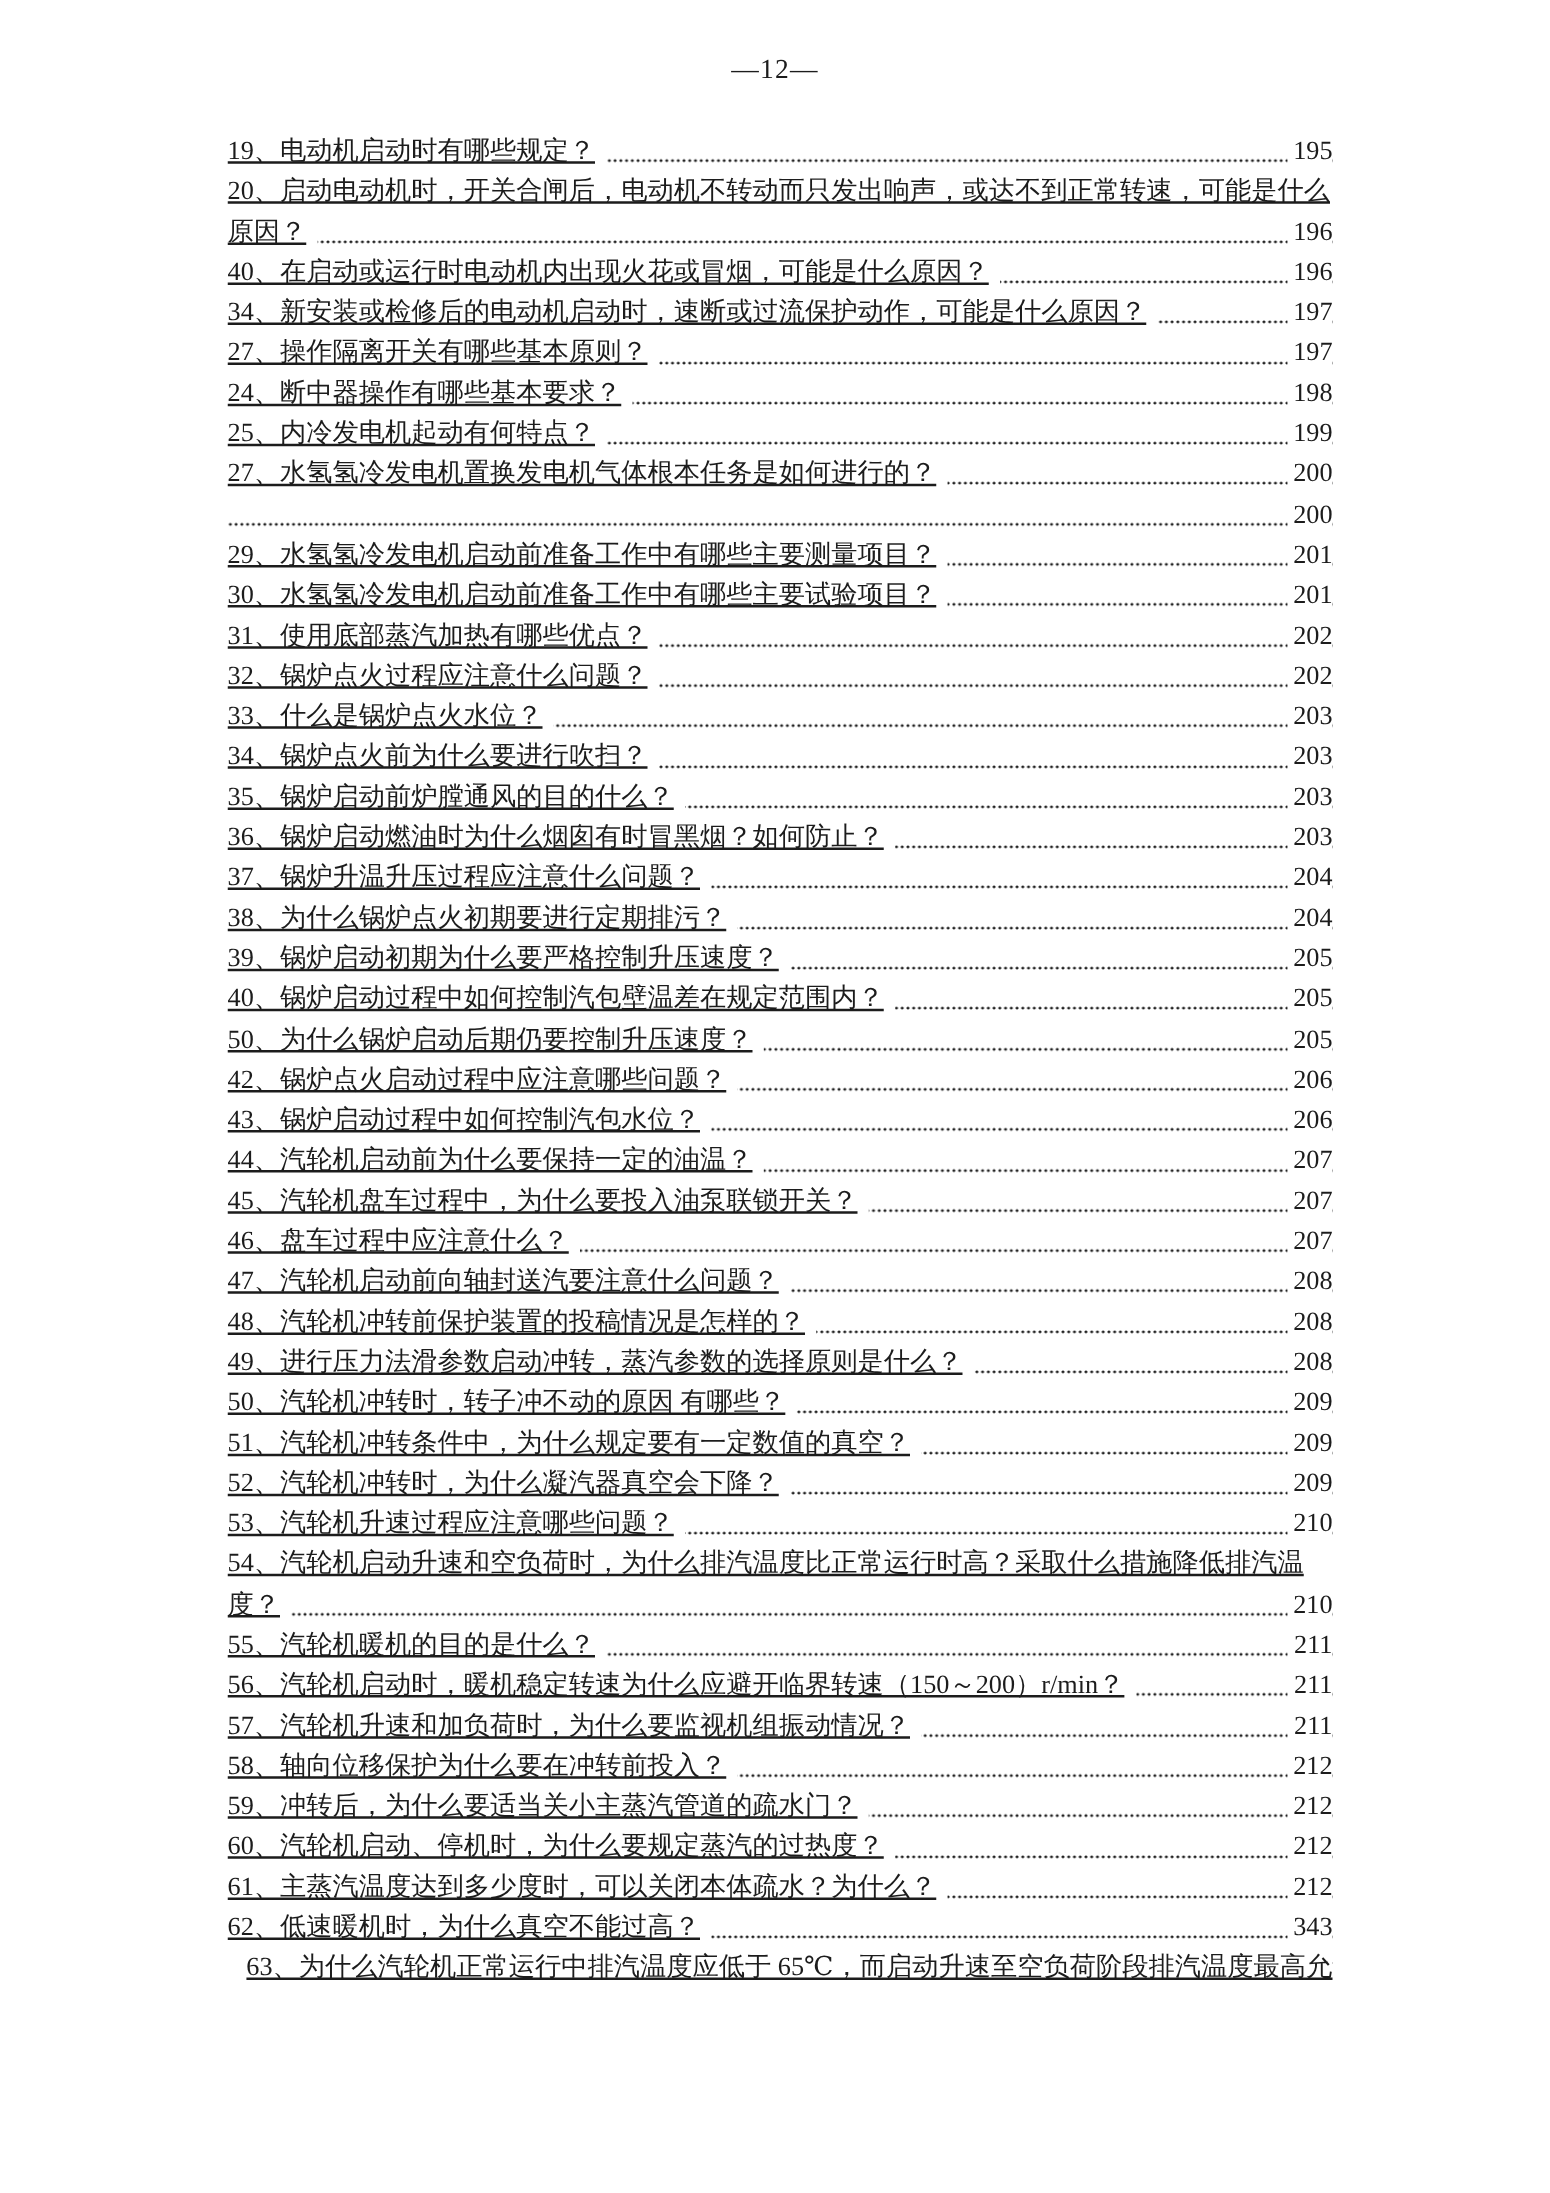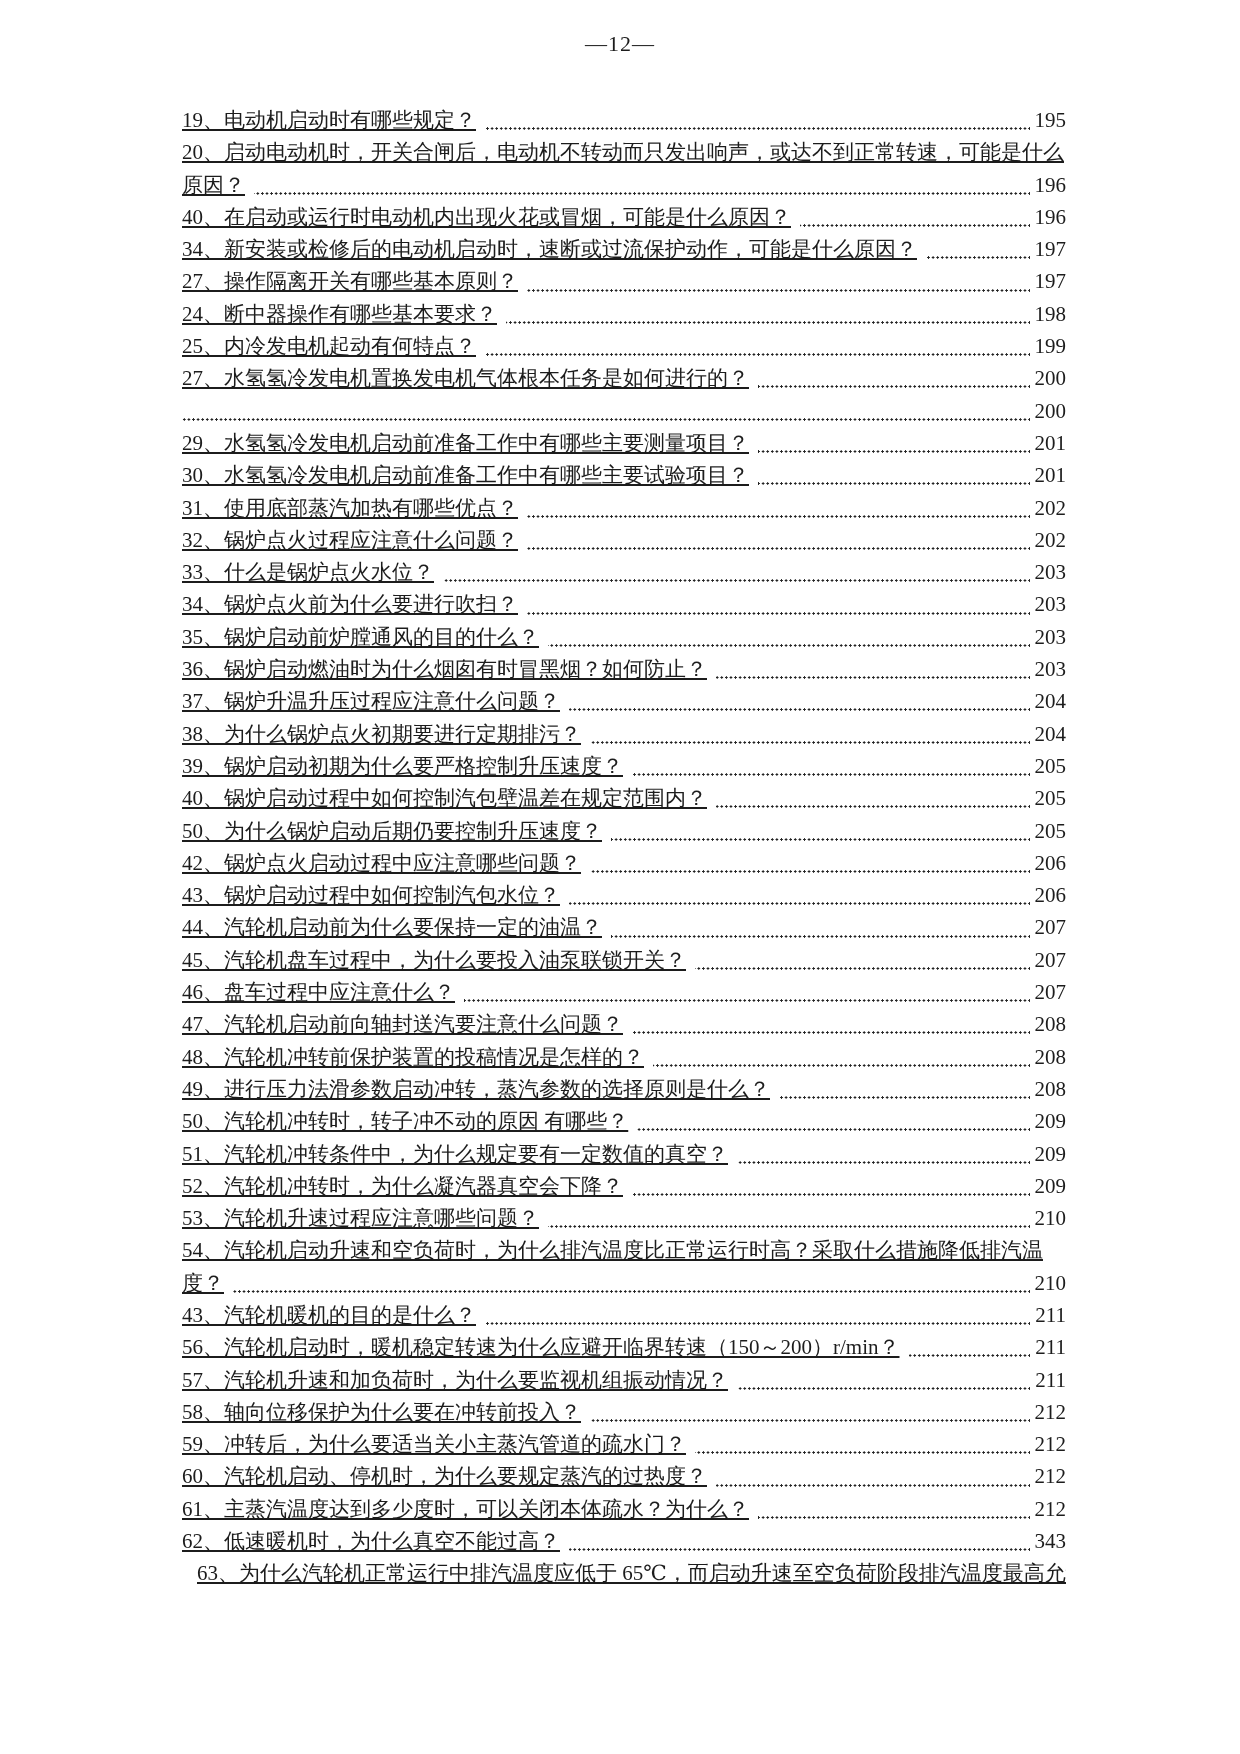--- a/index.html
+++ b/index.html
@@ -44,21 +44,21 @@
     background: #ffffff;
     padding-left: 5px;
     text-align: center;
   }
   .entry.continues {
     background-image: none;
     white-space: nowrap;
     margin-left: 15px;
   }
   .footer {
-    margin-top: 31px;
+    margin-top: 42px;
     text-align: center;
     font-size: 22px;
     letter-spacing: 1px;
   }
 </style>
 </head>
 <body>
 
 <div class="page">
   <div class="toc">
@@ -90,21 +90,21 @@
       <p class="entry"><span class="txt">45、汽轮机盘车过程中，为什么要投入油泵联锁开关？</span><span class="num">207</span></p>
       <p class="entry"><span class="txt">46、盘车过程中应注意什么？</span><span class="num">207</span></p>
       <p class="entry"><span class="txt">47、汽轮机启动前向轴封送汽要注意什么问题？</span><span class="num">208</span></p>
       <p class="entry"><span class="txt">48、汽轮机冲转前保护装置的投稿情况是怎样的？</span><span class="num">208</span></p>
       <p class="entry"><span class="txt">49、进行压力法滑参数启动冲转，蒸汽参数的选择原则是什么？</span><span class="num">208</span></p>
       <p class="entry"><span class="txt">50、汽轮机冲转时，转子冲不动的原因 有哪些？</span><span class="num">209</span></p>
       <p class="entry"><span class="txt">51、汽轮机冲转条件中，为什么规定要有一定数值的真空？</span><span class="num">209</span></p>
       <p class="entry"><span class="txt">52、汽轮机冲转时，为什么凝汽器真空会下降？</span><span class="num">209</span></p>
       <p class="entry"><span class="txt">53、汽轮机升速过程应注意哪些问题？</span><span class="num">210</span></p>
       <p class="entry"><span class="txt">54、汽轮机启动升速和空负荷时，为什么排汽温度比正常运行时高？采取什么措施降低排汽温度？</span><span class="num">210</span></p>
-      <p class="entry"><span class="txt">43、汽轮机暖机的目的是什么？</span><span class="num">211</span></p>
+      <p class="entry"><span class="txt">55、汽轮机暖机的目的是什么？</span><span class="num">211</span></p>
       <p class="entry"><span class="txt">56、汽轮机启动时，暖机稳定转速为什么应避开临界转速（150～200）r/min？</span><span class="num">211</span></p>
       <p class="entry"><span class="txt">57、汽轮机升速和加负荷时，为什么要监视机组振动情况？</span><span class="num">211</span></p>
       <p class="entry"><span class="txt">58、轴向位移保护为什么要在冲转前投入？</span><span class="num">212</span></p>
       <p class="entry"><span class="txt">59、冲转后，为什么要适当关小主蒸汽管道的疏水门？</span><span class="num">212</span></p>
       <p class="entry"><span class="txt">60、汽轮机启动、停机时，为什么要规定蒸汽的过热度？</span><span class="num">212</span></p>
       <p class="entry"><span class="txt">61、主蒸汽温度达到多少度时，可以关闭本体疏水？为什么？</span><span class="num">212</span></p>
       <p class="entry"><span class="txt">62、低速暖机时，为什么真空不能过高？</span><span class="num">343</span></p>
       <p class="entry continues"><span class="txt">63、为什么汽轮机正常运行中排汽温度应低于 65℃，而启动升速至空负荷阶段排汽温度最高允许</span></p>
     </div>
   <div class="footer">—12—</div>

